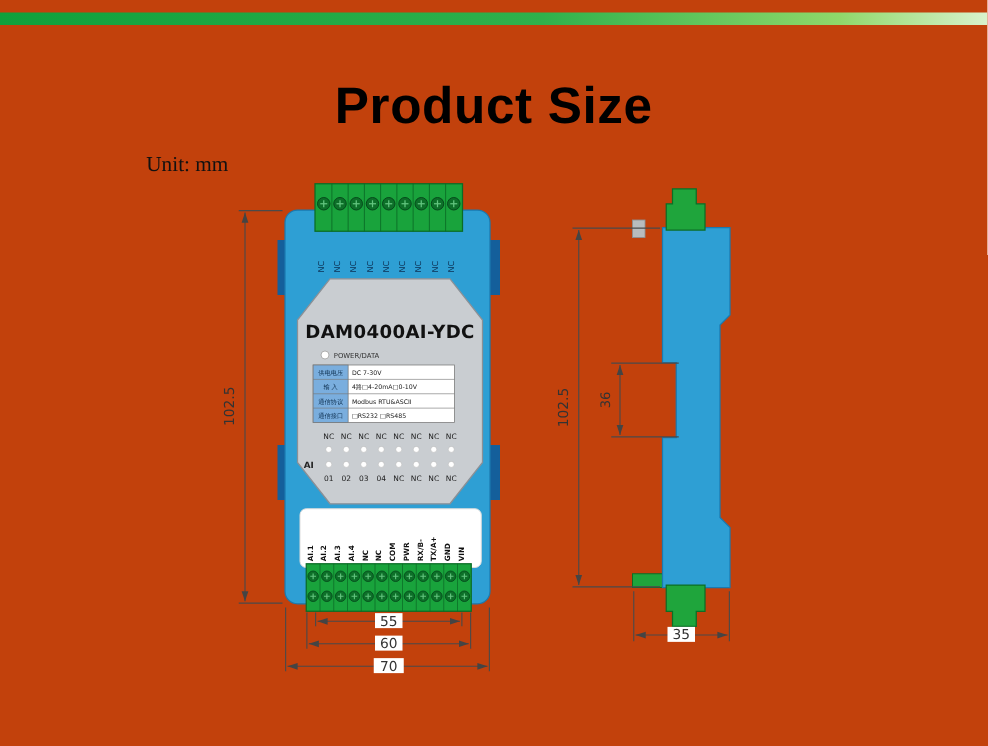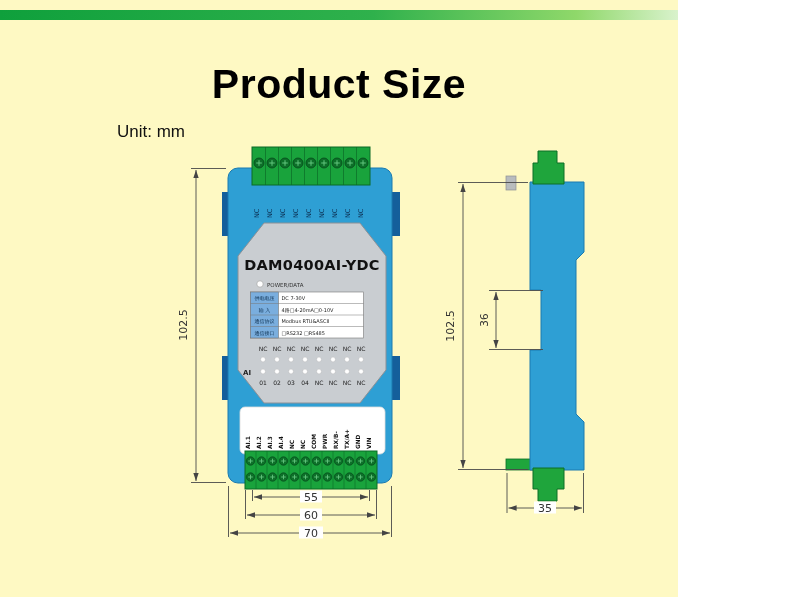--- a/index.html
+++ b/index.html
@@ -1,22 +1,22 @@
 <!DOCTYPE html>
 <html><head>
 <meta charset="utf-8">
 <style>
   html,body{margin:0;padding:0;background:#ffffff;}
-  #stage{position:relative;width:678px;height:597px;background:#fef9c3;overflow:hidden;
+  #stage{position:relative;width:790px;height:597px;background:#c2410c;overflow:hidden;
          font-family:"Liberation Sans",sans-serif;}
   #accent-bar{position:absolute;top:10px;left:0;width:100%;height:10px;
       background:linear-gradient(90deg,#0fa03c 0%,#2fb14c 55%,#8fd86a 85%,#d9f2cc 100%);}
   #page-title{position:absolute;top:34px;left:0;width:100%;text-align:center;
       font-size:41px;font-weight:700;color:#000;letter-spacing:0.5px;}
-  #unit-label{position:absolute;left:117px;top:122px;font-size:17px;color:#111;}
+  #unit-label{position:absolute;left:117px;top:122px;font-size:17px;color:#111;font-family:Liberation Serif, serif;}
   svg{position:absolute;left:0;top:0;}
   text{font-family:"DejaVu Sans",sans-serif;}
 </style>
 </head>
 <body>
 
 <div id="stage">
   <div id="accent-bar"></div>
   <h1 id="page-title">Product Size</h1>
   <div id="unit-label">Unit: mm</div>

